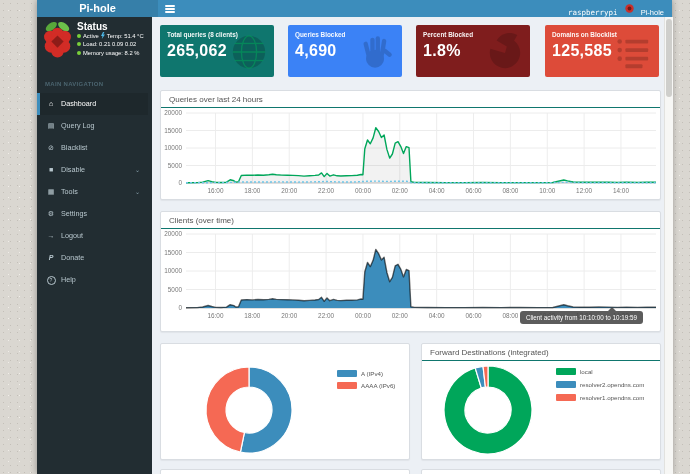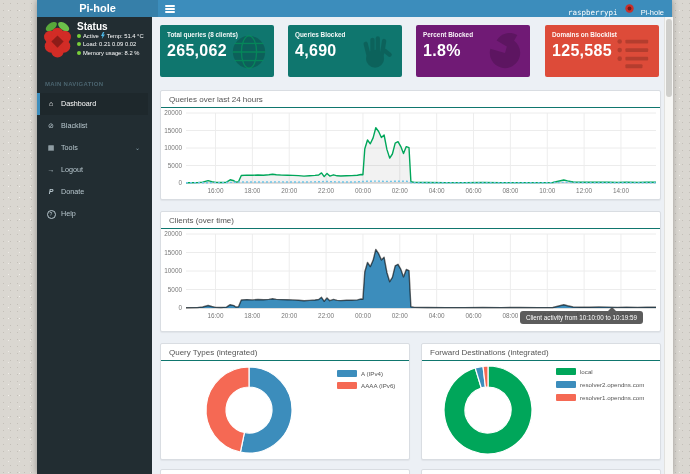--- a/index.html
+++ b/index.html
@@ -127,27 +127,40 @@
         <span>Memory usage: 8.2 %</span>
       </div>
     </div>
     <div class="nav-section-label">MAIN NAVIGATION</div>
     <div class="nav">
       <div class="nav-item active">
         <span class="ico">⌂</span>
         <span class="lbl">Dashboard</span>
       </div>
       <div class="nav-item">
+        <span class="ico">▤</span>
+        <span class="lbl">Query Log</span>
+      </div>
+      <div class="nav-item">
         <span class="ico">⊘</span>
         <span class="lbl">Blacklist</span>
+      </div>
+      <div class="nav-item">
+        <span class="ico">■</span>
+        <span class="lbl">Disable</span>
+        <span class="chev">⌄</span>
       </div>
       <div class="nav-item">
         <span class="ico">▦</span>
         <span class="lbl">Tools</span>
         <span class="chev">⌄</span>
+      </div>
+      <div class="nav-item">
+        <span class="ico">⚙</span>
+        <span class="lbl">Settings</span>
       </div>
       <div class="nav-item">
         <span class="ico">→</span>
         <span class="lbl">Logout</span>
       </div>
       <div class="nav-item">
         <span class="ico" style="font-weight:bold;font-style:italic">P</span>
         <span class="lbl">Donate</span>
       </div>
       <div class="nav-item">
@@ -169,38 +182,38 @@
           </g>
         <g stroke="#00a65a" stroke-width="1.4" fill="none" opacity="0.55">
           <ellipse cx="20" cy="20" rx="8" ry="17"></ellipse>
             <line x1="3" y1="20" x2="37" y2="20"></line>
           <line x1="5" y1="11" x2="35" y2="11"></line>
             <line x1="5" y1="29" x2="35" y2="29"></line>
         </g>
       </svg>
     </span>
   </div>
-  <div class="card" style="left:251px;background:#0f766e">
+  <div class="card" style="left:251px;background:#3b82f6">
     <div class="c-label">Queries Blocked</div>
     <div class="c-value">4,690</div>
     <span class="c-icon">
       <svg width="40" height="38" viewBox="0 0 40 40">
         <g opacity="0.16" fill="#000">
           <rect x="8" y="9" width="4.6" height="15" rx="2.2" transform="rotate(-14 10 16)"></rect>
           <rect x="14" y="5" width="4.6" height="19" rx="2.2"></rect>
           <rect x="19.6" y="3.5" width="4.6" height="21" rx="2.2"></rect>
           <rect x="25.2" y="6" width="4.6" height="18" rx="2.2" transform="rotate(9 27 15)"></rect>
           <rect x="27" y="17" width="11" height="4.6" rx="2.2" transform="rotate(38 30 19)"></rect>
           <circle cx="19" cy="27" r="9.5"></circle>
           <rect x="10" y="20" width="18" height="9"></rect>
         </g>
       </svg>
     </span>
   </div>
-  <div class="card" style="left:379px;background:#701a75">
+  <div class="card" style="left:379px;background:#7f1d1d">
     <div class="c-label">Percent Blocked</div>
     <div class="c-value">1.8%</div>
     <span class="c-icon">
       <svg width="38" height="38" viewBox="0 0 40 40">
         <g opacity="0.17" fill="#000">
           <path d="M20 21 L28 7.1 A16 16 0 1 1 6.1 13 Z" transform="rotate(-14 20 21)"></path>
           <path d="M24 15 L10.1 7 A16 16 0 0 1 32 1.1 Z" transform="translate(1,1)"></path>
         </g>
       </svg>
     </span>
@@ -310,23 +323,20 @@
         <path d="M25.0,79.0 L25.0,78.7 L36.1,78.6 L41.6,78.0 L47.1,76.5 L50.8,77.5 L54.5,78.4 L60.0,78.5 L65.5,78.1 L69.2,75.7 L72.9,76.6 L74.8,78.0 L77.5,77.8 L80.3,71.0 L85.8,70.6 L91.4,70.9 L96.9,70.5 L102.4,70.7 L107.9,70.4 L111.6,69.8 L115.3,70.4 L120.8,70.6 L126.4,70.7 L131.9,70.9 L137.4,71.2 L143.0,71.7 L148.5,71.4 L154.0,71.0 L157.7,70.5 L160.5,68.3 L163.2,72.3 L166.0,68.9 L168.8,71.7 L172.5,70.4 L176.1,71.4 L179.8,71.6 L185.4,71.3 L190.9,71.2 L196.4,70.9 L200.1,70.0 L201.9,70.2 L203.8,42.7 L206.5,33.5 L209.3,37.6 L212.1,31.3 L214.8,20.5 L217.6,24.6 L220.4,30.9 L223.1,28.3 L225.9,43.5 L228.7,52.7 L231.4,48.3 L234.2,36.8 L237.0,35.3 L239.7,40.1 L242.5,47.9 L245.3,40.5 L248.0,41.6 L249.9,77.7 L253.5,78.4 L266.5,78.5 L284.9,78.6 L303.3,78.6 L321.7,78.5 L340.2,78.6 L358.6,78.5 L377.0,78.6 L391.8,78.5 L402.8,75.8 L406.5,76.8 L412.1,78.0 L419.4,78.2 L428.6,78.3 L437.9,78.0 L447.1,78.1 L456.3,78.4 L465.5,78.3 L476.6,78.4 L485.8,78.2 L495.0,78.3 L495.0,79.0 Z" fill="#3c8dbc" stroke="none"></path>
         <path d="M25.0,78.7 L36.1,78.6 L41.6,78.0 L47.1,76.5 L50.8,77.5 L54.5,78.4 L60.0,78.5 L65.5,78.1 L69.2,75.7 L72.9,76.6 L74.8,78.0 L77.5,77.8 L80.3,71.0 L85.8,70.6 L91.4,70.9 L96.9,70.5 L102.4,70.7 L107.9,70.4 L111.6,69.8 L115.3,70.4 L120.8,70.6 L126.4,70.7 L131.9,70.9 L137.4,71.2 L143.0,71.7 L148.5,71.4 L154.0,71.0 L157.7,70.5 L160.5,68.3 L163.2,72.3 L166.0,68.9 L168.8,71.7 L172.5,70.4 L176.1,71.4 L179.8,71.6 L185.4,71.3 L190.9,71.2 L196.4,70.9 L200.1,70.0 L201.9,70.2 L203.8,42.7 L206.5,33.5 L209.3,37.6 L212.1,31.3 L214.8,20.5 L217.6,24.6 L220.4,30.9 L223.1,28.3 L225.9,43.5 L228.7,52.7 L231.4,48.3 L234.2,36.8 L237.0,35.3 L239.7,40.1 L242.5,47.9 L245.3,40.5 L248.0,41.6 L249.9,77.7 L253.5,78.4 L266.5,78.5 L284.9,78.6 L303.3,78.6 L321.7,78.5 L340.2,78.6 L358.6,78.5 L377.0,78.6 L391.8,78.5 L402.8,75.8 L406.5,76.8 L412.1,78.0 L419.4,78.2 L428.6,78.3 L437.9,78.0 L447.1,78.1 L456.3,78.4 L465.5,78.3 L476.6,78.4 L485.8,78.2 L495.0,78.3" fill="none" stroke="rgba(0,0,0,0.6)" stroke-width="1.4" stroke-linejoin="round"></path>
       </svg>
   </div>
   <div class="tooltip">
     <span class="caret"></span>
     <span>Client activity from 10:10:00 to 10:19:59</span>
   </div>
 
   <div class="panel" style="left:123px;top:343px;width:248px;height:115px">
-    <div class="panel-header">
-      <span class="panel-title">Query Types (integrated)</span>
-    </div>
     <svg id="chart-querytypes" class="chart-svg" style="top:17px" width="246" height="96" viewBox="0 0 246 96">
         <path d="M88 6 A43 43 0 1 1 79.4124708378805 91.13376725252262 L83.40667044816864 71.53666620483767 A23 23 0 1 0 88 26 Z" fill="#3c8dbc" stroke="#fff" stroke-width="1.2"></path>
         <path d="M79.4124708378805 91.13376725252262 A43 43 0 0 1 87.99999999999999 6 L88 26 A23 23 0 0 0 83.40667044816864 71.53666620483767 Z" fill="#f56954" stroke="#fff" stroke-width="1.2"></path>
       </svg>
     <div class="legend-item" style="left:176px;top:26px">
       <span class="legend-swatch" style="background: rgb(60, 141, 188);"></span>
       <span class="legend-label">A (IPv4)</span>
     </div>
     <div class="legend-item" style="left:176px;top:38px">
       <span class="legend-swatch" style="background: rgb(245, 105, 84);"></span>

